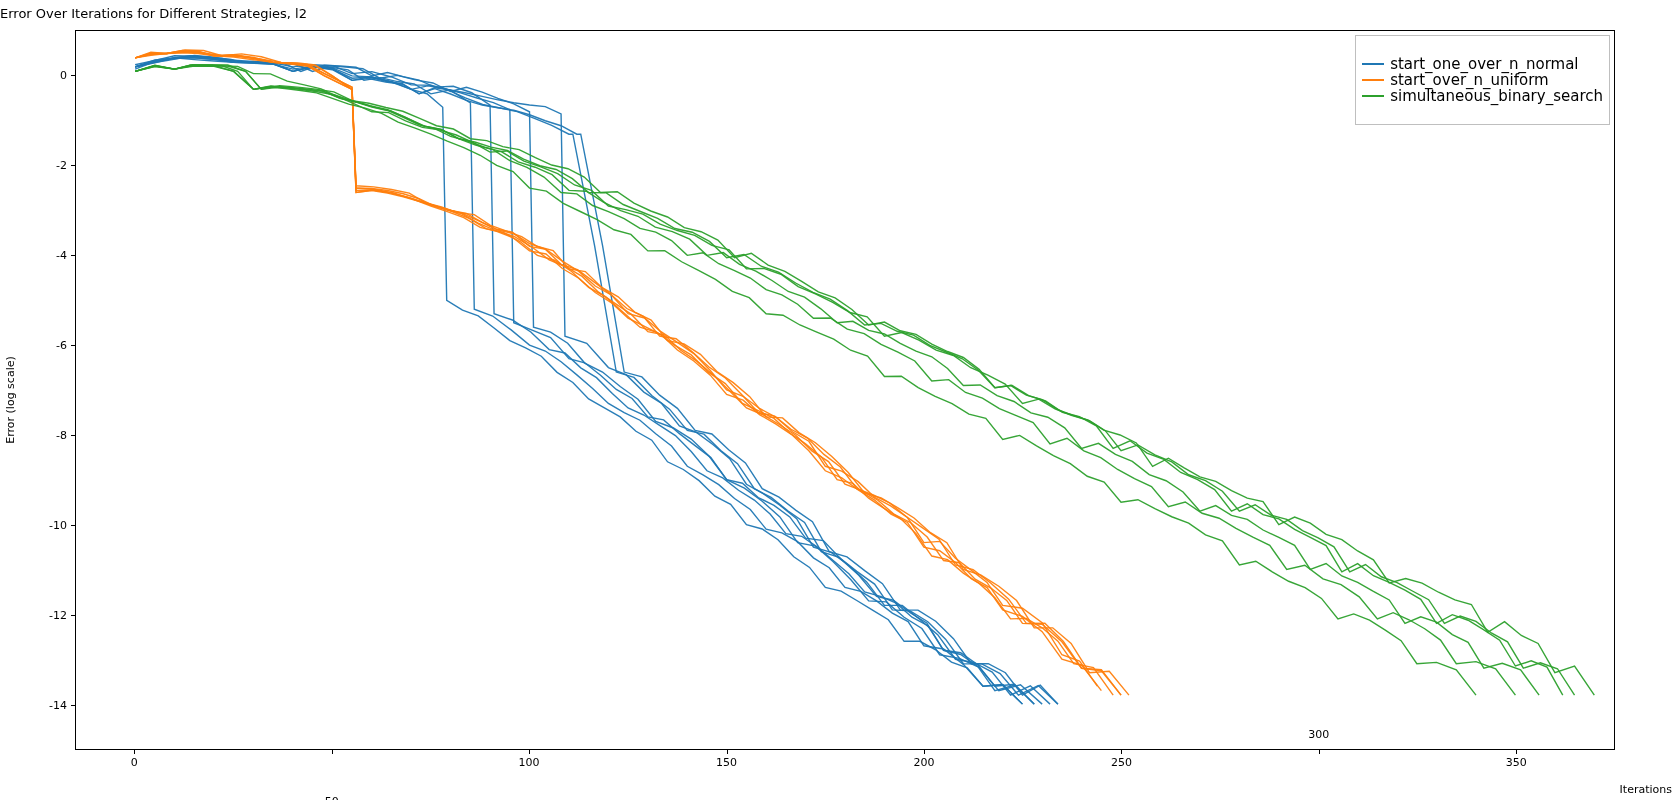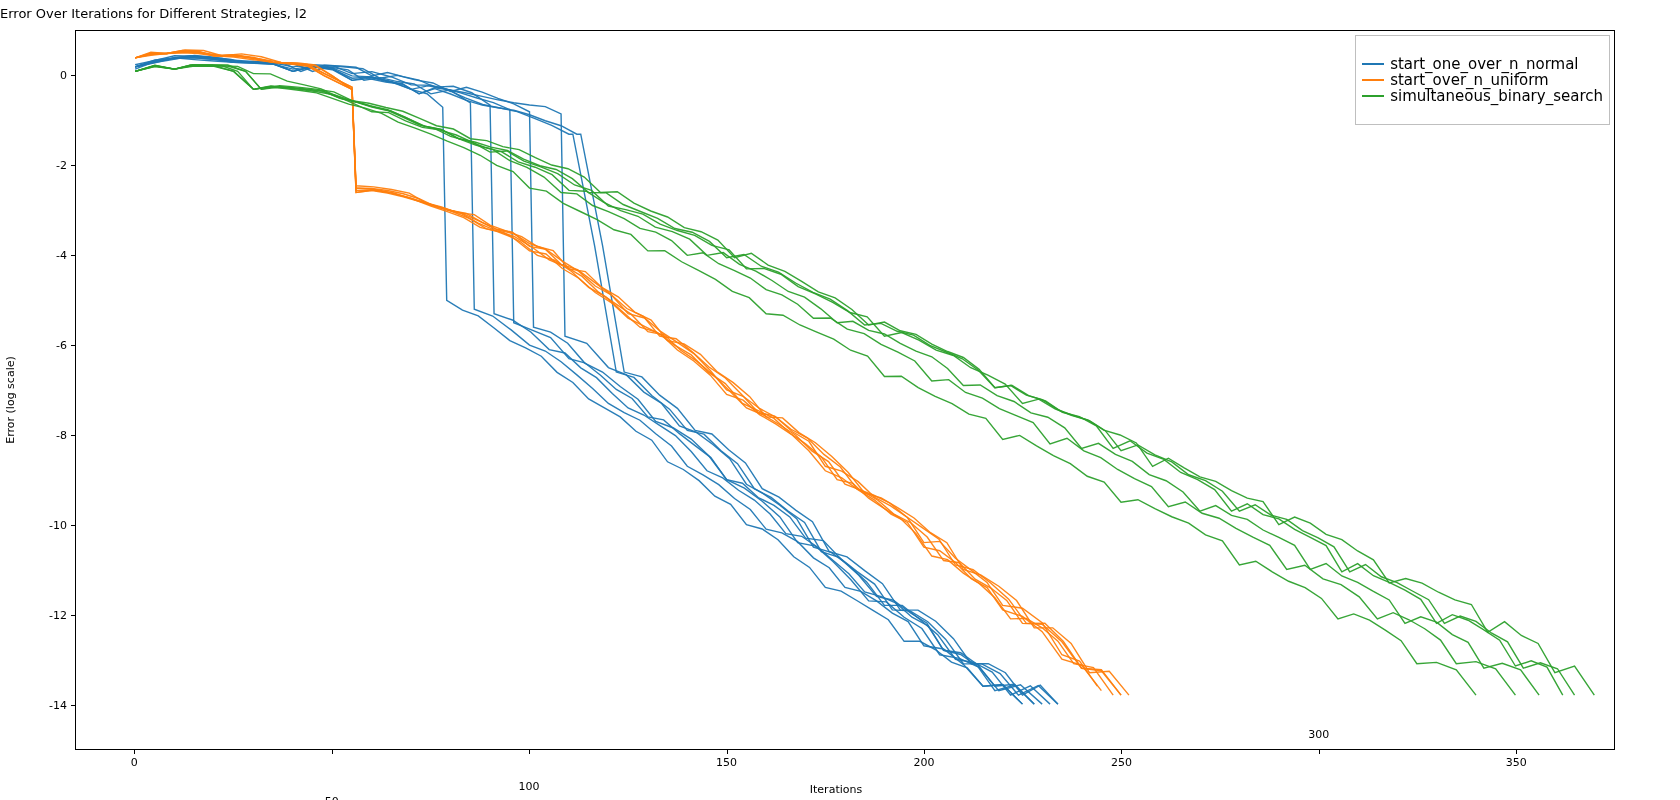--- a/index.html
+++ b/index.html
@@ -29,21 +29,21 @@
     left: 10px;
     top: 50%;
     transform: translate(-50%, -50%) rotate(-90deg);
     font-size: 11px;
     white-space: nowrap;
   }
   .xlabel {
     position: absolute;
     left: 0; right: 8px;
     bottom: 4px;
-    text-align: center;
+    text-align: right;
     font-size: 11px;
   }
   .plot {
     position: absolute;
     left: 75px;
     top: 30px;
     width: 1540px;
     height: 720px;
     border: 1px solid #000;
     box-sizing: border-box;
@@ -142,21 +142,21 @@
         <div class="ytick" style="position:absolute;right:8px;top:0;transform:translateY(-50%)">-14</div>
       </div>
       <div class="tickmark ytm" style="left: 71px; top: 705px;"></div>
     </div>
 
   <div id="xticks">
       <div class="xtick" style="position: absolute; left: 134.231px; top: 756px; transform: translateX(-50%);">0</div>
       <div class="tickmark xtm" style="left: 134.231px; top: 750px;"></div>
       <div class="xtick" style="position: absolute; left: 331.667px; top: 795px; transform: translateX(-50%);">50</div>
       <div class="tickmark xtm" style="left: 331.667px; top: 750px;"></div>
-      <div class="xtick" style="position: absolute; left: 529.103px; top: 780px; transform: translateX(-50%);">100</div>
+      <div class="xtick" style="position: absolute; left: 529.103px; top: 756px; transform: translateX(-50%);">100</div>
       <div class="tickmark xtm" style="left: 529.103px; top: 750px;"></div>
       <div class="xtick" style="position: absolute; left: 726.538px; top: 756px; transform: translateX(-50%); text-align: right;">150</div>
       <div class="tickmark xtm" style="left: 726.538px; top: 750px;"></div>
       <div class="xtick" style="position: absolute; left: 923.974px; top: 756px; transform: translateX(-50%);">200</div>
       <div class="tickmark xtm" style="left: 923.974px; top: 750px;"></div>
       <div class="xtick" style="position: absolute; left: 1121.41px; top: 756px; transform: translateX(-50%);">250</div>
       <div class="tickmark xtm" style="left: 1121.41px; top: 750px;"></div>
       <div class="xtick" style="position: absolute; left: 1318.85px; top: 728px; transform: translateX(-50%);">300</div>
       <div class="tickmark xtm" style="left: 1318.85px; top: 750px;"></div>
       <div class="xtick" style="position: absolute; left: 1516.28px; top: 756px; transform: translateX(-50%);">350</div>

